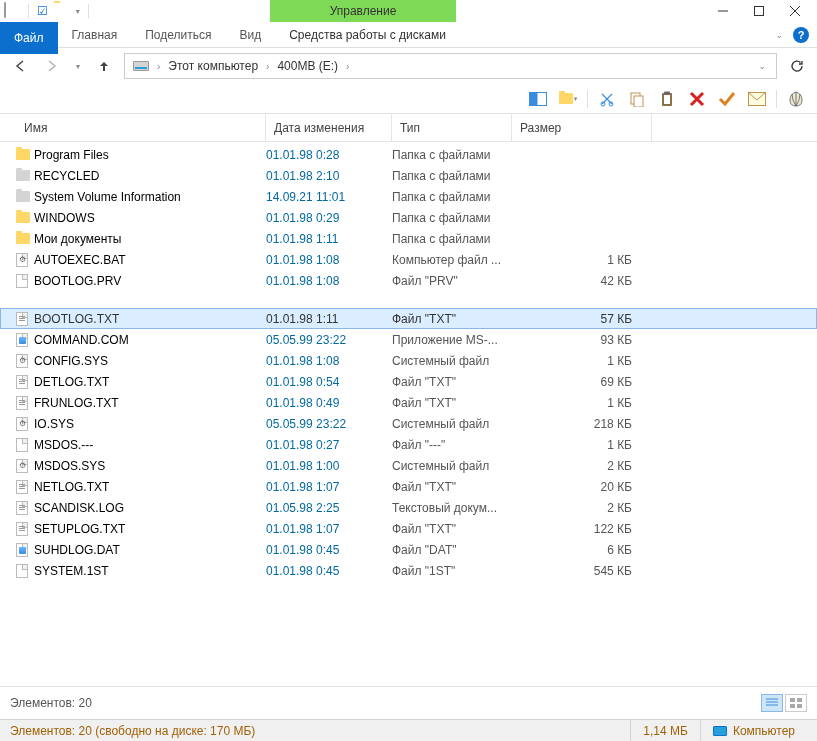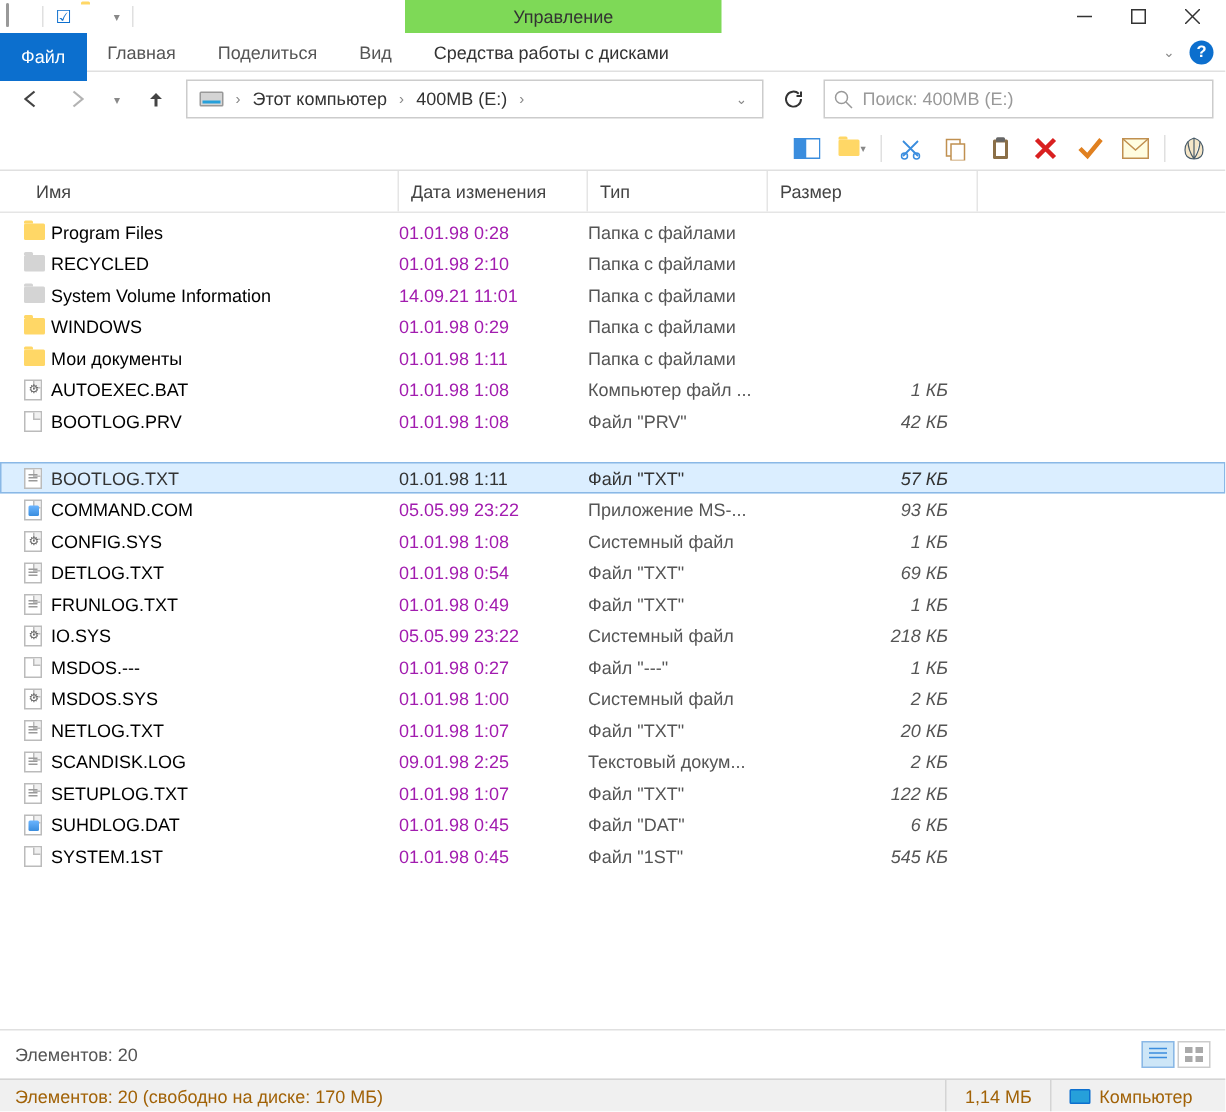--- a/index.html
+++ b/index.html
@@ -5,21 +5,21 @@
 * { margin: 0; padding: 0; box-sizing: border-box; font-family: "Segoe UI", Tahoma, sans-serif; font-size: 12px; }
 body { width: 817px; height: 741px; background: #fff; overflow: hidden; display: flex; flex-direction: column; }
 
 .title-bar { height: 22px; display: flex; align-items: center; padding: 0 4px; }
 .title-bar .qat { display: flex; gap: 6px; align-items: center; }
 .title-bar .qat-icon { width: 16px; height: 16px; }
 .title-bar .qat-sep { width: 1px; height: 14px; background: #e0e0e0; margin: 0 2px; }
 .title-bar .title-text { flex: 1; text-align: center; color: #555; }
 .title-bar .win-controls { display: flex; gap: 0; }
 .title-bar .win-btn { width: 36px; height: 22px; display: flex; align-items: center; justify-content: center; cursor: pointer; }
-.title-bar .tab-context { position: absolute; left: 270px; top: 0; width: 211px; height: 22px; background: #7ed957; color: #333; display: flex; align-items: center; justify-content: center; }
+.title-bar .tab-context { position: absolute; left: 270px; top: 0; width: 186px; height: 22px; background: #7ed957; color: #333; display: flex; align-items: center; justify-content: center; }
 
 .ribbon-tabs { height: 26px; display: flex; align-items: stretch; border-bottom: 1px solid #e0e0e0; }
 .ribbon-tabs .file-tab { background: #0c6fce; color: #fff; padding: 16px 14px; display: flex; align-items: center; cursor: pointer; }
 .ribbon-tabs .tab { padding: 0 14px; display: flex; align-items: center; color: #555; cursor: pointer; }
 .ribbon-tabs .tab.active { color: #333; }
 .ribbon-tabs .spacer { flex: 1; }
 .ribbon-tabs .help { display: flex; align-items: center; gap: 10px; padding-right: 8px; }
 .help-circle { width: 16px; height: 16px; border-radius: 50%; background: #0c6fce; color: #fff; display: flex; align-items: center; justify-content: center; font-size: 11px; font-weight: bold; }
 
 .addr-bar { height: 36px; display: flex; align-items: center; padding: 4px 8px; gap: 8px; }
@@ -41,23 +41,23 @@
 .col.name { width: 250px; }
 .col.date { width: 126px; }
 .col.type { width: 120px; }
 .col.size { width: 140px; justify-content: flex-start; }
 
 .file-list { flex: 1; overflow: auto; padding-top: 2px; }
 .file-row { height: 21px; display: flex; align-items: center; padding-left: 16px; cursor: pointer; }
 .file-row.selected { background: #dbeeff; border: 1px solid #8ab8e6; padding-left: 15px; margin-top: 17px; }
 .file-row .icon { width: 18px; height: 16px; display: flex; align-items: center; }
 .file-row .name { width: 232px; }
-.file-row .date { width: 126px; color: #a21caf; }
+.file-row .date { width: 126px; color: #0369a1; }
 .file-row .type { width: 120px; color: #555; }
-.file-row .size { width: 140px; text-align: right; padding-right: 20px; color: #555; font-style: italic; }
+.file-row .size { width: 140px; text-align: right; padding-right: 20px; color: #555; }
 .file-row.selected .name, .file-row.selected .date, .file-row.selected .type, .file-row.selected .size { color: #333; }
 
 .status-bar-1 { height: 24px; border-top: 1px solid #e0e0e0; display: flex; align-items: center; padding: 16px 10px; color: #555; }
 .status-bar-1 .spacer { flex: 1; }
 .status-bar-1 .view-btn { width: 22px; height: 18px; border: 1px solid #ccc; display: flex; align-items: center; justify-content: center; margin-left: 2px; cursor: pointer; }
 .status-bar-1 .view-btn.active { background: #cde6f7; border-color: #8ab8e6; }
 
 .status-bar-2 { height: 22px; background: #f0f0f0; border-top: 1px solid #d4d4d4; display: flex; align-items: center; padding: 0 10px; color: #a16207; }
 .status-bar-2 .spacer { flex: 1; }
 .status-bar-2 .seg { padding: 0 12px; border-left: 1px solid #d4d4d4; height: 100%; display: flex; align-items: center; gap: 6px; }
@@ -157,27 +157,20 @@
         <span class="chev">›</span>
       </span>
     <span class="spacer"></span>
     <span class="addr-drop" style="font-size:9px">⌄</span>
   </div>
   <div class="refresh-btn">
       <svg width="14" height="14">
         <path d="M12 7 A5 5 0 1 1 10.5 3.5 M12 2 L12 5 L9 5" fill="none" stroke="#333" stroke-width="1.3"></path>
       </svg>
     </div>
-  <div class="search-box">
-    <svg width="13" height="13">
-        <circle cx="5" cy="5" r="4" fill="none" stroke="#999"></circle>
-        <line x1="8" y1="8" x2="12" y2="12" stroke="#999"></line>
-      </svg>
-    <span>Поиск: 400MB (E:)</span>
-  </div>
 </div>
 
 <div class="toolbar-extra">
   <div class="tb-icon">
       <svg width="18" height="14">
         <rect x="0.5" y="0.5" width="17" height="13" fill="none" stroke="#3a8dde"></rect>
         <rect x="0.5" y="0.5" width="8" height="13" fill="#3a8dde"></rect>
       </svg>
     </div>
   <div class="tb-icon">
@@ -379,21 +372,21 @@
       <span class="name">NETLOG.TXT</span>
       <span class="date">01.01.98 1:07</span>
       <span class="type">Файл "TXT"</span>
       <span class="size">20 КБ</span>
     </div>
     <div class="file-row">
       <span class="icon">
         <span class="file-icon txt"></span>
       </span>
       <span class="name">SCANDISK.LOG</span>
-      <span class="date">09.01.98 2:25</span>
+      <span class="date">01.05.98 2:25</span>
       <span class="type">Текстовый докум...</span>
       <span class="size">2 КБ</span>
     </div>
     <div class="file-row">
       <span class="icon">
         <span class="file-icon txt"></span>
       </span>
       <span class="name">SETUPLOG.TXT</span>
       <span class="date">01.01.98 1:07</span>
       <span class="type">Файл "TXT"</span>

